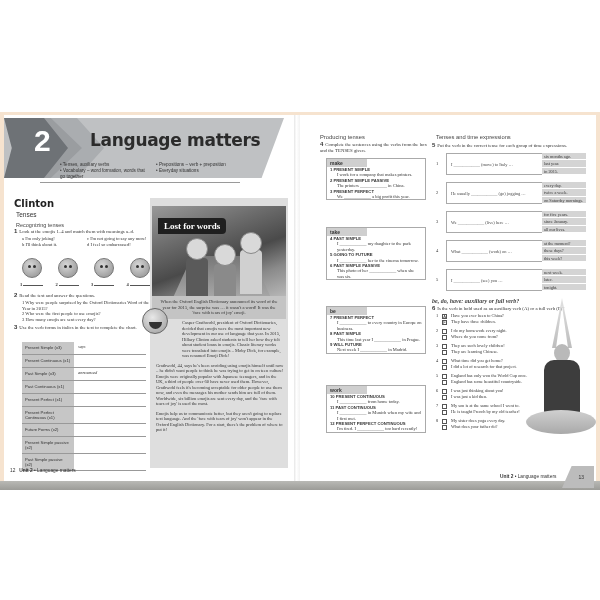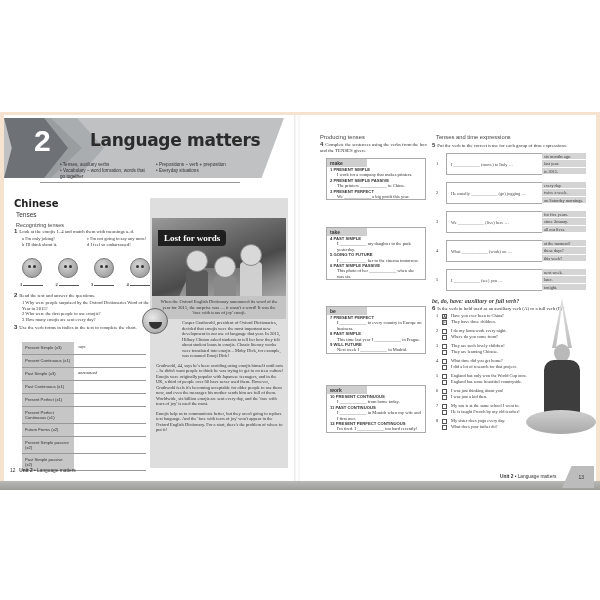--- a/index.html
+++ b/index.html
@@ -56,21 +56,21 @@
 
   .chart { position: absolute; left: 22px; top: 230px; width: 124px; }
   .chart .row { display: flex; border-bottom: 0.6px solid #999; min-height: 13px; }
   .chart .lab { width: 52px; background: #c6c6c6; font-family: "Liberation Sans", sans-serif; font-size: 4.2px; padding: 3px 3px; color: #333; line-height: 5px; }
   .chart .val { flex: 1; font-size: 4.4px; font-style: italic; padding: 2px 4px; color: #333; }
   .footer-l { position: absolute; left: 10px; top: 356px; font-family: "Liberation Sans", sans-serif; font-size: 4.8px; color: #333; }
   .footer-l b { font-weight: bold; }
 
   
   .article { position: absolute; left: 150px; top: 86px; width: 138px; height: 270px; background: #dedede; }
-  .photo { position: absolute; left: 2px; top: 20px; width: 134px; height: 94px;
+  .photo { position: absolute; left: 2px; top: 8px; width: 134px; height: 94px;
     background: linear-gradient(160deg, #9a9a9a 0%, #6d6d6d 30%, #4a4a4a 55%, #8a8a8a 75%, #bdbdbd 100%); overflow: hidden; }
   .photo .esc { position: absolute; left: 20px; top: 50px; width: 100px; height: 44px; background: linear-gradient(#777, #aaa); clip-path: polygon(20% 0, 80% 0, 100% 100%, 0 100%); }
   .photo .face { position: absolute; width: 22px; height: 22px; border-radius: 50%; background: #d9d9d9; border: 1px solid #888; }
   .photo .body { position: absolute; width: 22px; height: 44px; background: #5a5a5a; border-radius: 4px 4px 0 0; }
   .photo-label { position: absolute; left: 6px; top: 12px; background: #1f1f1f; color: #fff; font-size: 9px; font-weight: bold; padding: 3px 6px; border-radius: 0 4px 4px 0; }
   .lead { position: absolute; left: 2px; top: 98px; width: 134px; background: #c4c4c4; font-size: 4.6px; line-height: 5.6px; padding: 3px 6px; text-align: center; color: #333; }
   .body-text { position: absolute; left: 6px; top: 122px; width: 128px; font-size: 4.5px; line-height: 5.5px; color: #333; }
   .body-text p { margin-bottom: 4px; text-indent: 0; }
   .body-text p.first { padding-left: 26px; }
   .big-emoji { position: absolute; left: -8px; top: 110px; width: 26px; height: 26px; border-radius: 50%; background: radial-gradient(circle at 40% 35%, #e8e8e8, #9a9a9a); border: 1.5px solid #666; }
@@ -124,21 +124,21 @@
     <div>Vocabulary – word formation, words that go together</div>
   </div>
   <div class="topics b">
     <div>Prepositions – verb + preposition</div>
     <div>Everyday situations</div>
   </div>
   <div class="banner-rule"></div>
 </div>
 
 <div style="position:absolute; left:0; top:112px; width:600px; height:378px;">
-  <div class="h-grammar">Chinese</div>
+  <div class="h-grammar">Clinton</div>
   <div class="h-tenses">Tenses</div>
   <div class="h-recog">Recognizing tenses</div>
 
   <div class="ex ex1">
     <b class="n">1</b><span>Look at the emojis 1–4 and match them with meanings a–d.</span>
   </div>
   <div class="opts">
     <span>a  I'm only joking!</span>
     <span>c  I'm not going to say any more!</span>
     <span>b  I'll think about it.</span>

